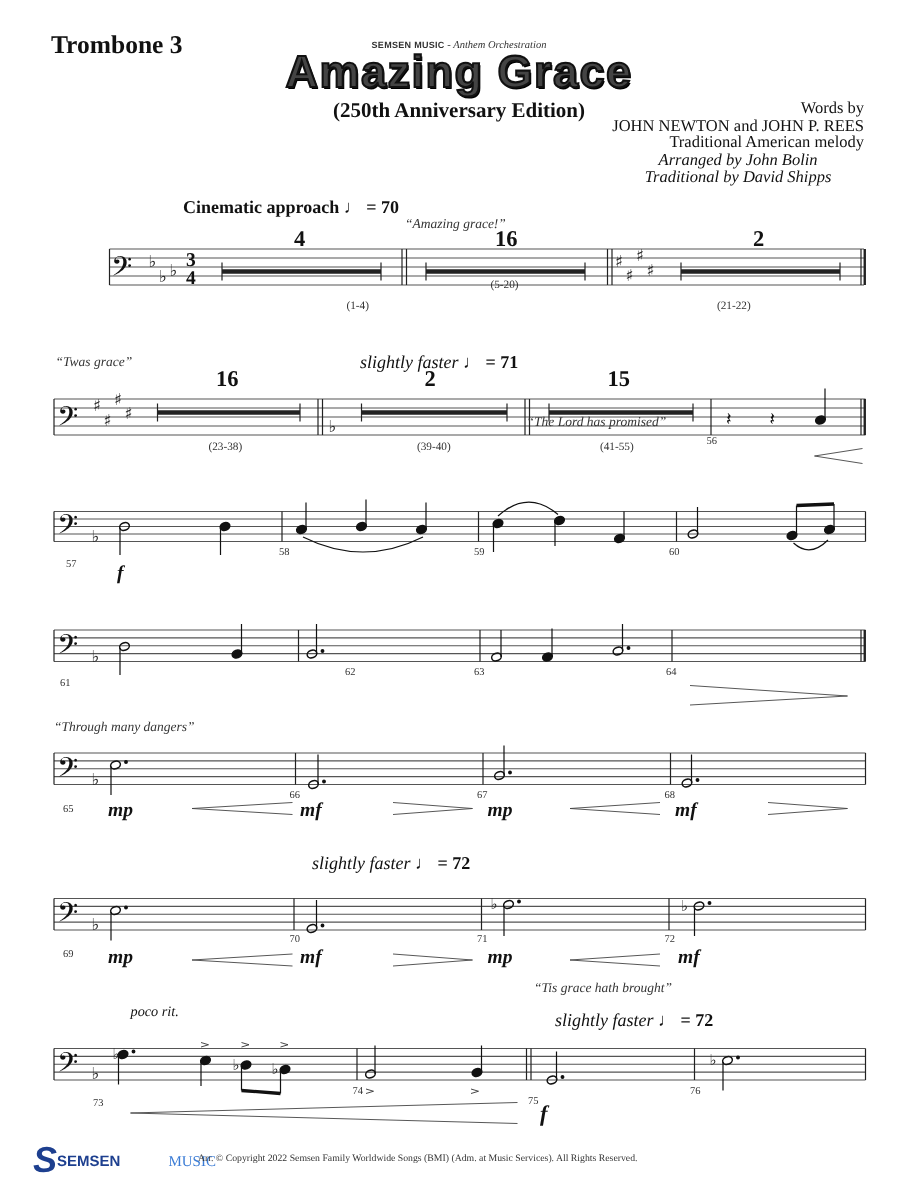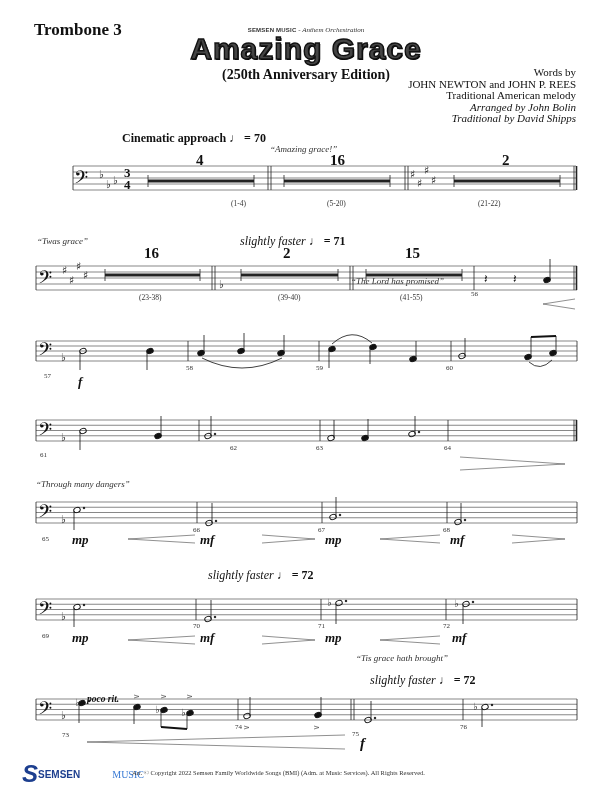--- a/index.html
+++ b/index.html
@@ -5,21 +5,21 @@
   html,body{margin:0;padding:0;background:#fff;}
   body{width:612px;height:792px;position:relative;overflow:hidden;font-family:"Liberation Serif","DejaVu Serif",serif;color:#111;}
   .abs{position:absolute;}
   .part-name{left:34px;top:20px;font-size:17px;font-weight:bold;}
   .series{left:0;width:612px;top:26px;text-align:center;font-size:7px;color:#333;}
   .series b{font-family:"Liberation Sans",sans-serif;font-size:6px;letter-spacing:.2px;}
   .series i{font-style:italic;}
   .title{left:0;width:612px;top:32px;text-align:center;font-family:"Liberation Sans",sans-serif;font-weight:900;font-size:30px;letter-spacing:1px;color:#444;-webkit-text-stroke:1.4px #111;text-shadow:1px 1px 0 #000;}
   .subtitle{left:0;width:612px;top:67px;text-align:center;font-size:14px;font-weight:bold;}
   .credits{right:36px;top:67px;text-align:right;font-size:11px;line-height:11.5px;}
-  .credits .it{font-style:italic;}
+  .credits .it{font-style:italic;text-align:center;}
   .tempo{font-size:12px;font-weight:bold;white-space:nowrap;}
   .tempo .it{font-style:italic;font-weight:normal;}
   .lyric{font-size:9px;font-style:italic;color:#333;white-space:nowrap;}
   .restnum{font-size:15px;font-weight:bold;}
   .range{font-size:7.5px;color:#333;}
   .mnum{font-size:7px;color:#333;}
   .dyn{font-style:italic;font-weight:bold;font-size:13px;font-family:"Liberation Serif",serif;}
   .poco{font-size:9.5px;font-style:italic;}
   svg.staves{position:absolute;left:0;top:0;}
   .footer-logo{left:22px;top:764px;display:flex;align-items:center;}
@@ -342,21 +342,21 @@
 <div class="abs tempo" style="left:122px;top:131px;">
   <span>Cinematic approach</span>
   <span>♩</span>
   <span>= 70</span>
 </div>
 <div class="abs lyric" style="left:270px;top:144px;">“Amazing grace!”</div>
 <div class="abs restnum" style="left:196px;top:152px;">4</div>
 <div class="abs restnum" style="left:330px;top:152px;">16</div>
 <div class="abs restnum" style="left:502px;top:152px;">2</div>
 <div class="abs range" style="left:191px;top:199px;margin-left:40px;">(1-4)</div>
-<div class="abs range" style="left:327px;top:199px;text-align:right;">(5-20)</div>
+<div class="abs range" style="left:327px;top:185px;text-align:right;">(5-20)</div>
 <div class="abs range" style="left:478px;top:199px;">(21-22)</div>
 
 <div class="abs lyric" style="left:37px;top:236px;">“Twas grace”</div>
 <div class="abs tempo" style="left:240px;top:234px;">
   <span class="it">slightly faster</span>
   <span>♩</span>
   <span>= 71</span>
 </div>
 <div class="abs lyric" style="left:351px;top:236px;margin-top:40px;">“The Lord has promised”</div>
 <div class="abs restnum" style="left:144px;top:245px;">16</div>
@@ -395,21 +395,21 @@
 </div>
 <div class="abs mnum" style="left:42px;top:632px;">69</div>
 <div class="abs mnum" style="left:193px;top:622px;">70</div>
 <div class="abs mnum" style="left:318px;top:622px;">71</div>
 <div class="abs mnum" style="left:443px;top:622px;">72</div>
 <div class="abs dyn" style="left:72px;top:630px;">mp</div>
 <div class="abs dyn" style="left:200px;top:630px;">mf</div>
 <div class="abs dyn" style="left:325px;top:630px;">mp</div>
 <div class="abs dyn" style="left:452px;top:630px;">mf</div>
 
-<div class="abs poco" style="left:87px;top:694px;font-weight:bold;">poco rit.</div>
+<div class="abs poco" style="left:87px;top:670px;">poco rit.</div>
 <div class="abs lyric" style="left:356px;top:653px;">“Tis grace hath brought”</div>
 <div class="abs tempo" style="left:370px;top:673px;">
   <span class="it">slightly faster</span>
   <span>♩</span>
   <span>= 72</span>
 </div>
 <div class="abs mnum" style="left:42px;top:731px;margin-left:20px;">73</div>
 <div class="abs mnum" style="left:235px;top:723px;">74</div>
 <div class="abs mnum" style="left:352px;top:730px;">75</div>
 <div class="abs mnum" style="left:460px;top:723px;">76</div>

